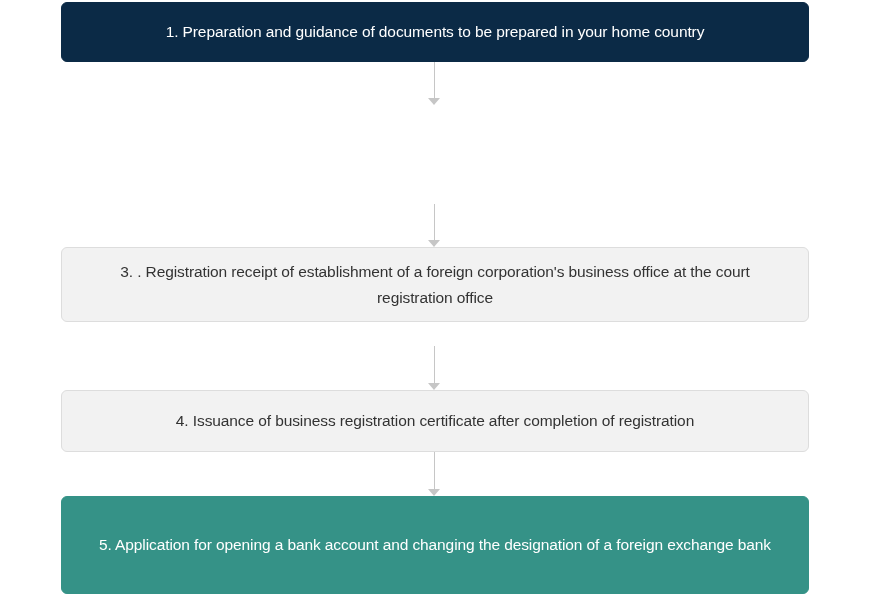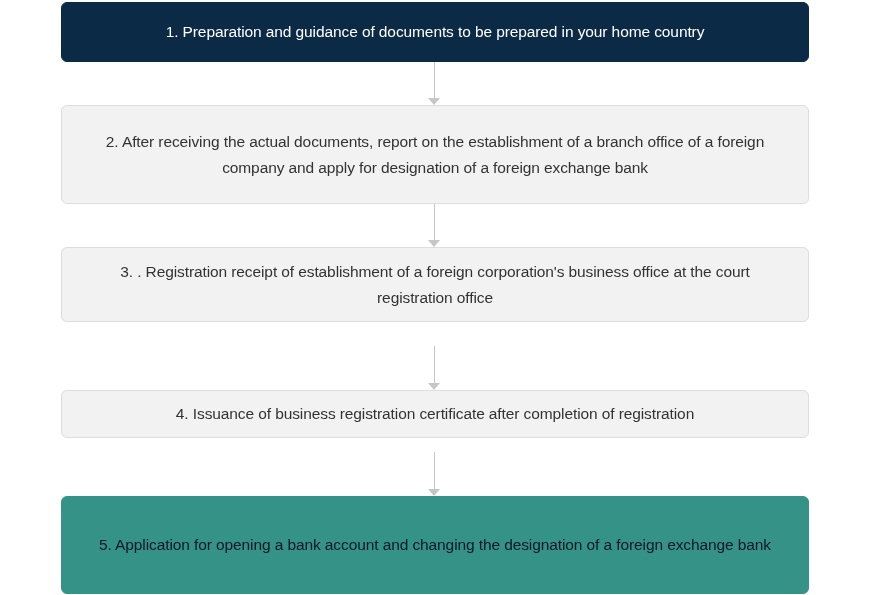--- a/index.html
+++ b/index.html
@@ -49,28 +49,28 @@
     border: 1px solid #dddddd;
   }
   .step.light .step-text {
     color: #333333;
   }
   .step.teal {
     background: #359287;
     border: 1px solid #359287;
   }
   .step.teal .step-text {
-    color: #0f172a;
+    color: #ffffff;
   }
 
   
   #step-1 { top: 2px;   height: 60px; }
   #step-2 { top: 105px; height: 99px; }
   #step-3 { top: 247px; height: 75px; }
-  #step-4 { top: 390px; height: 48px; }
+  #step-4 { top: 390px; height: 62px; }
   #step-5 { top: 496px; height: 98px; }
 
   .connector {
     position: absolute;
     left: 434px;
     width: 1px;
     background: #c6c6c6;
   }
   #conn-1 { top: 62px;  height: 37px; }
   #conn-2 { top: 204px; height: 37px; }
@@ -96,23 +96,20 @@
 
 <div id="flow">
 
   <div class="step dark" id="step-1">
     <span class="step-text">1. Preparation and guidance of documents to be prepared in your home country</span>
   </div>
 
   <div class="connector" id="conn-1"></div>
   <div class="arrow-head" id="arrow-1"></div>
 
-  <div class="step light" id="step-2">
-    <span class="step-text">2. After receiving the actual documents, report on the establishment of a branch office of a foreign company and apply for designation of a foreign exchange bank</span>
-  </div>
 
   <div class="connector" id="conn-2"></div>
   <div class="arrow-head" id="arrow-2"></div>
 
   <div class="step light" id="step-3">
     <span class="step-text">3. . Registration receipt of establishment of a foreign corporation's business office at the court registration office</span>
   </div>
 
   <div class="connector" id="conn-3"></div>
   <div class="arrow-head" id="arrow-3"></div>

